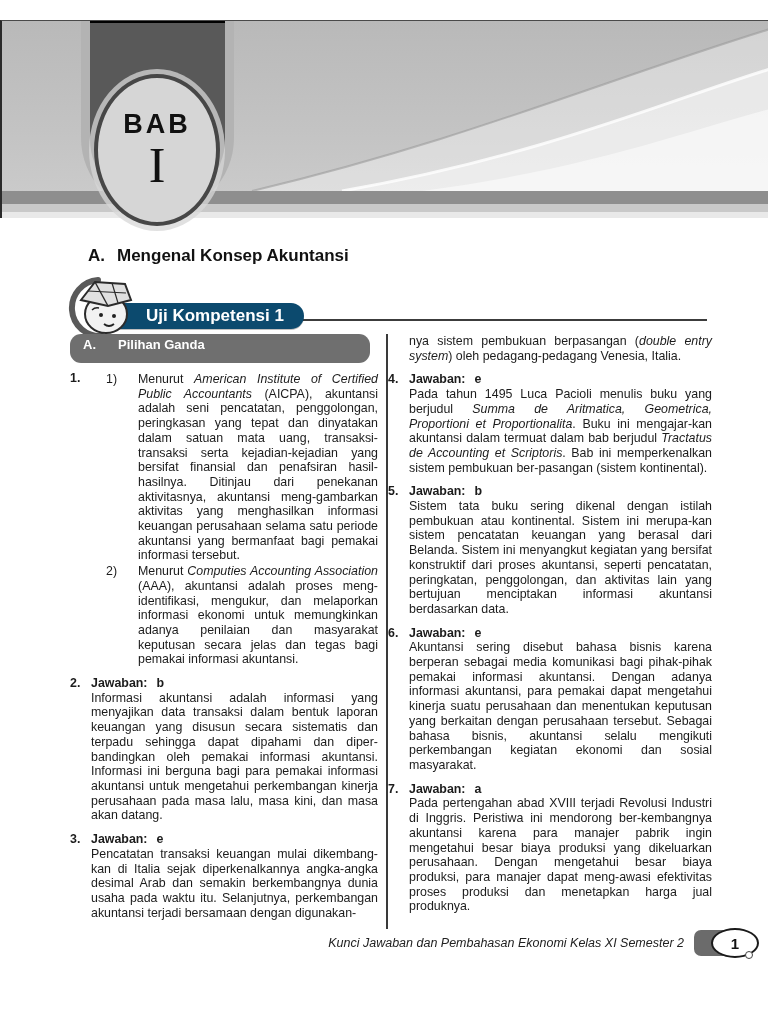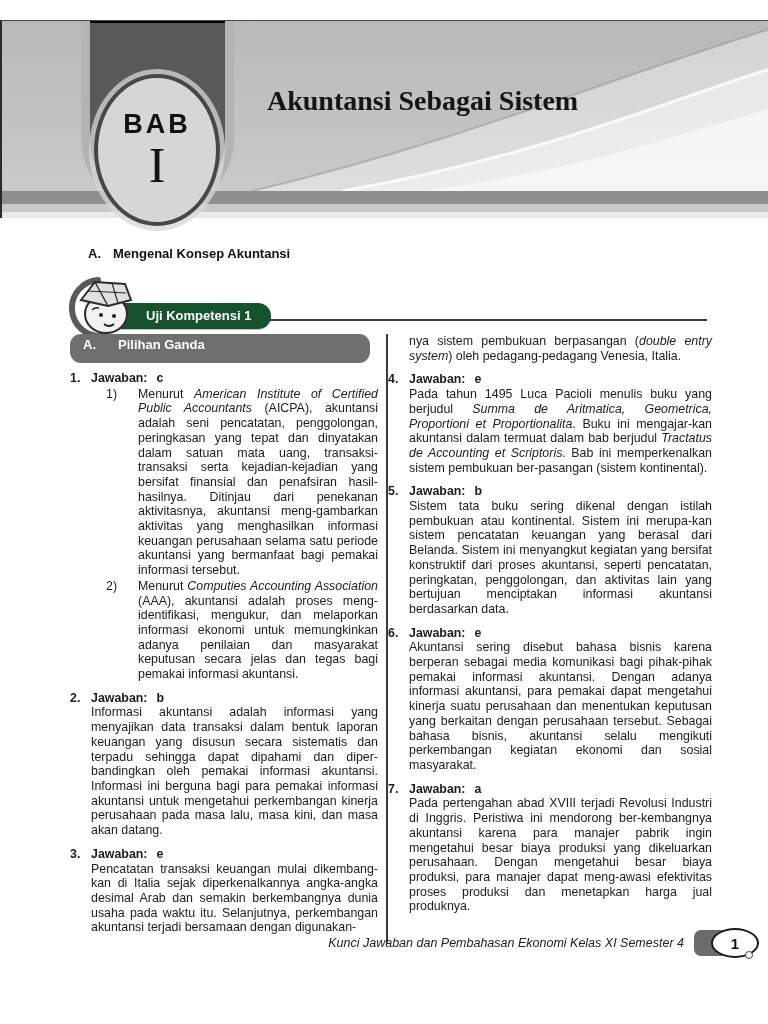--- a/index.html
+++ b/index.html
@@ -21,28 +21,28 @@
   .chapter-ellipse{position:absolute;left:92px;top:53px;width:126px;height:152px;background:#d6d6d6;
        border:4px solid #474747;border-radius:50%;box-sizing:border-box;
        box-shadow:0 0 0 5px rgba(215,215,215,.75);display:flex;flex-direction:column;
        align-items:center;justify-content:center;}
   .chapter-label{font-weight:bold;font-size:27px;letter-spacing:3px;color:#111;line-height:30px;}
   .chapter-number{font-family:"Liberation Serif",serif;font-size:50px;line-height:52px;color:#111;}
   .chapter-title{position:absolute;left:265px;top:60px;font-family:"Liberation Serif",serif;
        font-weight:bold;font-size:28px;line-height:40px;color:#151515;}
 
   
-  .section-heading{position:absolute;left:88px;top:226px;font-size:13px;font-weight:bold;color:#111;}
+  .section-heading{position:absolute;left:88px;top:226px;font-size:17px;font-weight:bold;color:#111;}
   .section-heading .pfx{margin-right:12px;}
 
   
   .uji-row{position:absolute;left:0;top:256px;width:768px;height:62px;}
   .uji-rule{position:absolute;left:225px;top:43px;width:482px;height:2px;background:#3c3c3c;}
-  .uji-pill{position:absolute;left:104px;top:27px;height:26px;background:#14532d;
-       border-radius:13px;color:#fff;font-weight:bold;font-size:13px;line-height:26px;
+  .uji-pill{position:absolute;left:104px;top:27px;height:26px;background:#0c4a6e;
+       border-radius:13px;color:#fff;font-weight:bold;font-size:17px;line-height:26px;
        padding:0 20px 0 42px;box-shadow:0 1px 0 rgba(0,0,0,.25);}
   .mascot{position:absolute;left:68px;top:0px;}
 
   
   .columns{position:absolute;left:70px;top:314px;width:642px;display:flex;align-items:stretch;}
   .col-left{width:308px;flex:none;}
   .divider{width:2px;flex:none;background:#3a3a3a;margin-left:8px;}
   .col-right{flex:1;padding-left:0;}
   .part-bar{width:300px;height:29px;background:#6f6f6f;border-radius:11px;color:#fff;
        font-weight:bold;font-size:13px;line-height:22px;margin-bottom:8px;}
@@ -88,21 +88,20 @@
     <div class="band-dark"></div>
     <div class="band-mid"></div>
     <div class="band-light"></div>
     <div class="tab-outline"></div>
     <div class="tab"></div>
     <div class="chapter-ellipse">
       <div class="chapter-label">BAB</div>
       <div class="chapter-number">I</div>
     </div>
     <div class="chapter-title">
-      <div>Akuntansi Sebagai Sistem</div>
     </div>
   </div>
 
   <div class="section-heading">
     <span class="pfx">A.</span><span>Mengenal Konsep Akuntansi</span>
   </div>
 
   <div class="uji-row">
     <div class="uji-rule"></div>
     <div class="uji-pill">Uji Kompetensi 1</div>
@@ -122,21 +121,20 @@
 
   <div class="columns">
     <div class="col-left">
       <div class="part-bar">
         <span class="pfx">A.</span><span>Pilihan Ganda</span>
       </div>
       <div class="items">
           <div class="item">
             <div class="num">1.</div>
             <div class="ibody">
-              <div class="ahead"><span>Jawaban:</span><span class="aletter">c</span></div>
               <div class="sub">
                 <div class="subnum">1)</div>
                 <div class="para subbody"><span>Menurut </span><em>American Institute of Certified Public Accountants</em><span> (AICPA), akuntansi adalah seni pencatatan, penggolongan, peringkasan yang tepat dan dinyatakan dalam satuan mata uang, transaksi-transaksi serta kejadian-kejadian yang bersifat finansial dan penafsiran hasil-hasilnya. Ditinjau dari penekanan aktivitasnya, akuntansi meng-gambarkan aktivitas yang menghasilkan informasi keuangan perusahaan selama satu periode akuntansi yang bermanfaat bagi pemakai informasi tersebut.</span></div>
               </div>
               <div class="sub">
                 <div class="subnum">2)</div>
                 <div class="para subbody"><span>Menurut </span><em>Computies Accounting Association</em><span> (AAA), akuntansi adalah proses meng-identifikasi, mengukur, dan melaporkan informasi ekonomi untuk memungkinkan adanya penilaian dan masyarakat keputusan secara jelas dan tegas bagi pemakai informasi akuntansi.</span></div>
               </div>
             </div>
           </div>
@@ -186,21 +184,21 @@
             <div class="ibody">
               <div class="ahead"><span>Jawaban:</span><span class="aletter">a</span></div>
               <div class="para"><span>Pada pertengahan abad XVIII terjadi Revolusi Industri di Inggris. Peristiwa ini mendorong ber-kembangnya akuntansi karena para manajer pabrik ingin mengetahui besar biaya produksi yang dikeluarkan perusahaan. Dengan mengetahui besar biaya produksi, para manajer dapat meng-awasi efektivitas proses produksi dan menetapkan harga jual produknya.</span></div>
             </div>
           </div>
         </div>
     </div>
   </div>
 
   <div class="footer">
-    <div class="footer-text">Kunci Jawaban dan Pembahasan Ekonomi Kelas XI Semester 4</div>
+    <div class="footer-text">Kunci Jawaban dan Pembahasan Ekonomi Kelas XI Semester 2</div>
     <div class="page-badge">
       <div class="bar"></div>
       <div class="oval">1</div>
       <div class="dot"></div>
     </div>
   </div>
 
 </div>
 
 </body></html>

